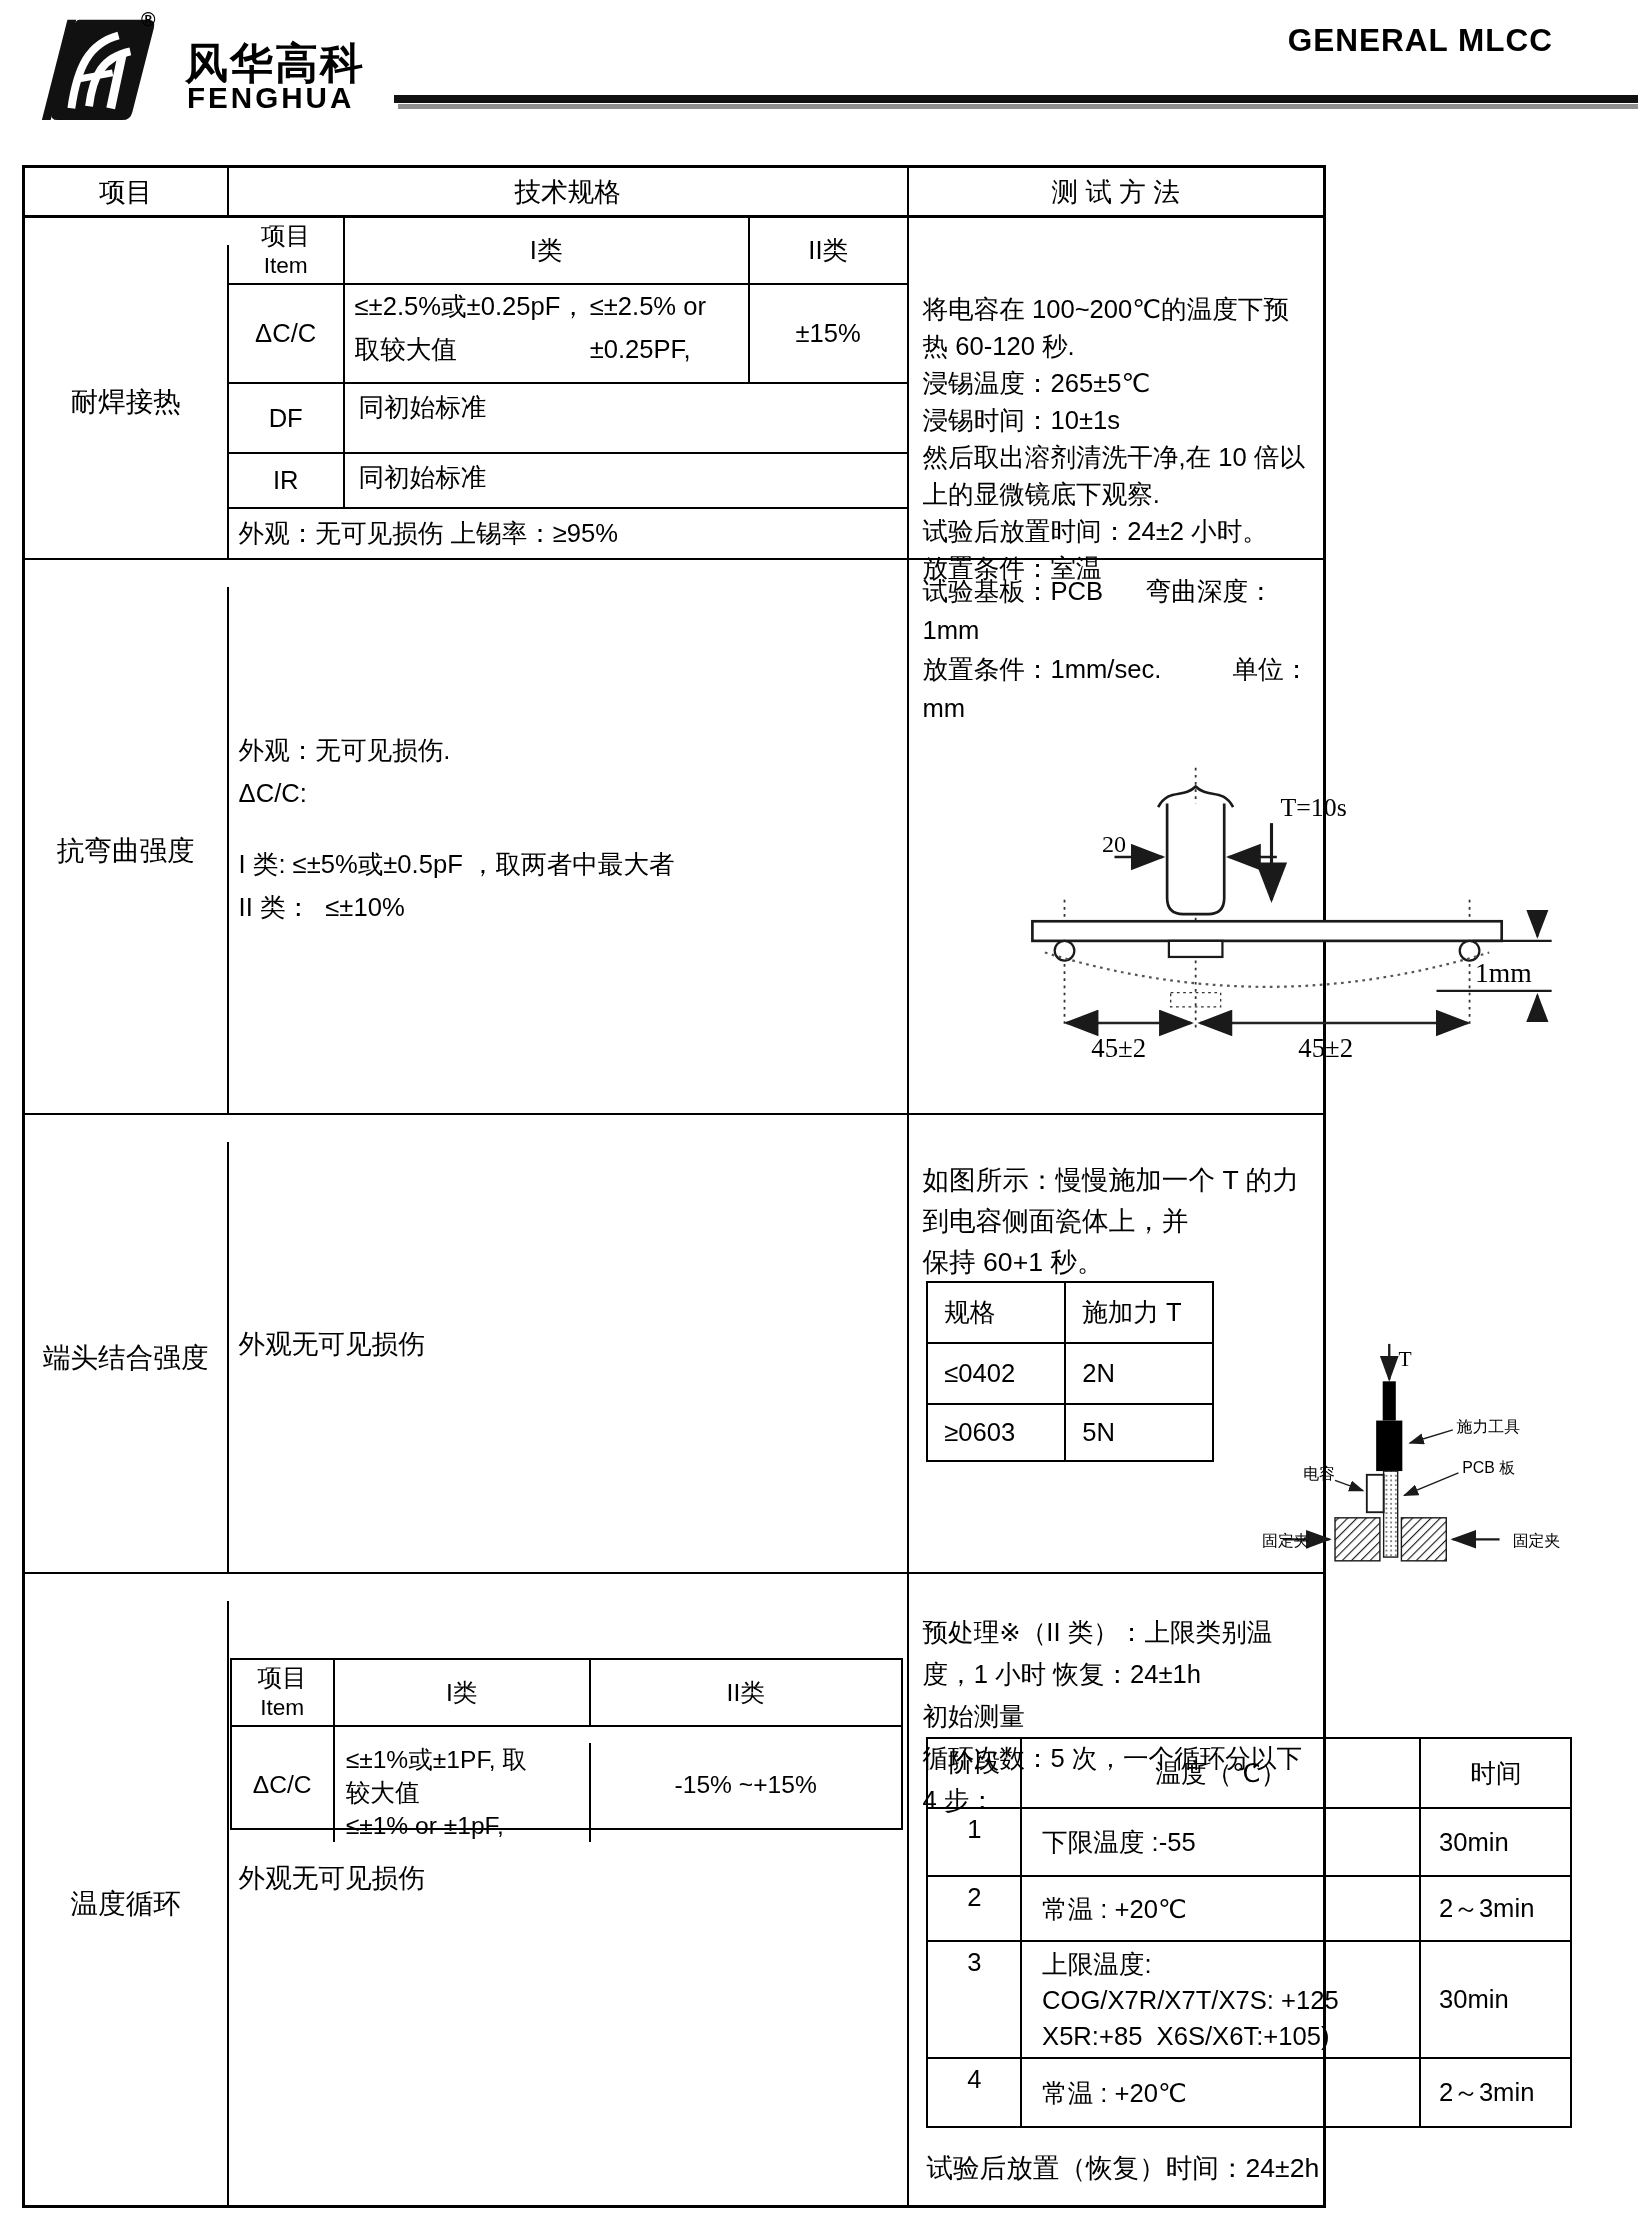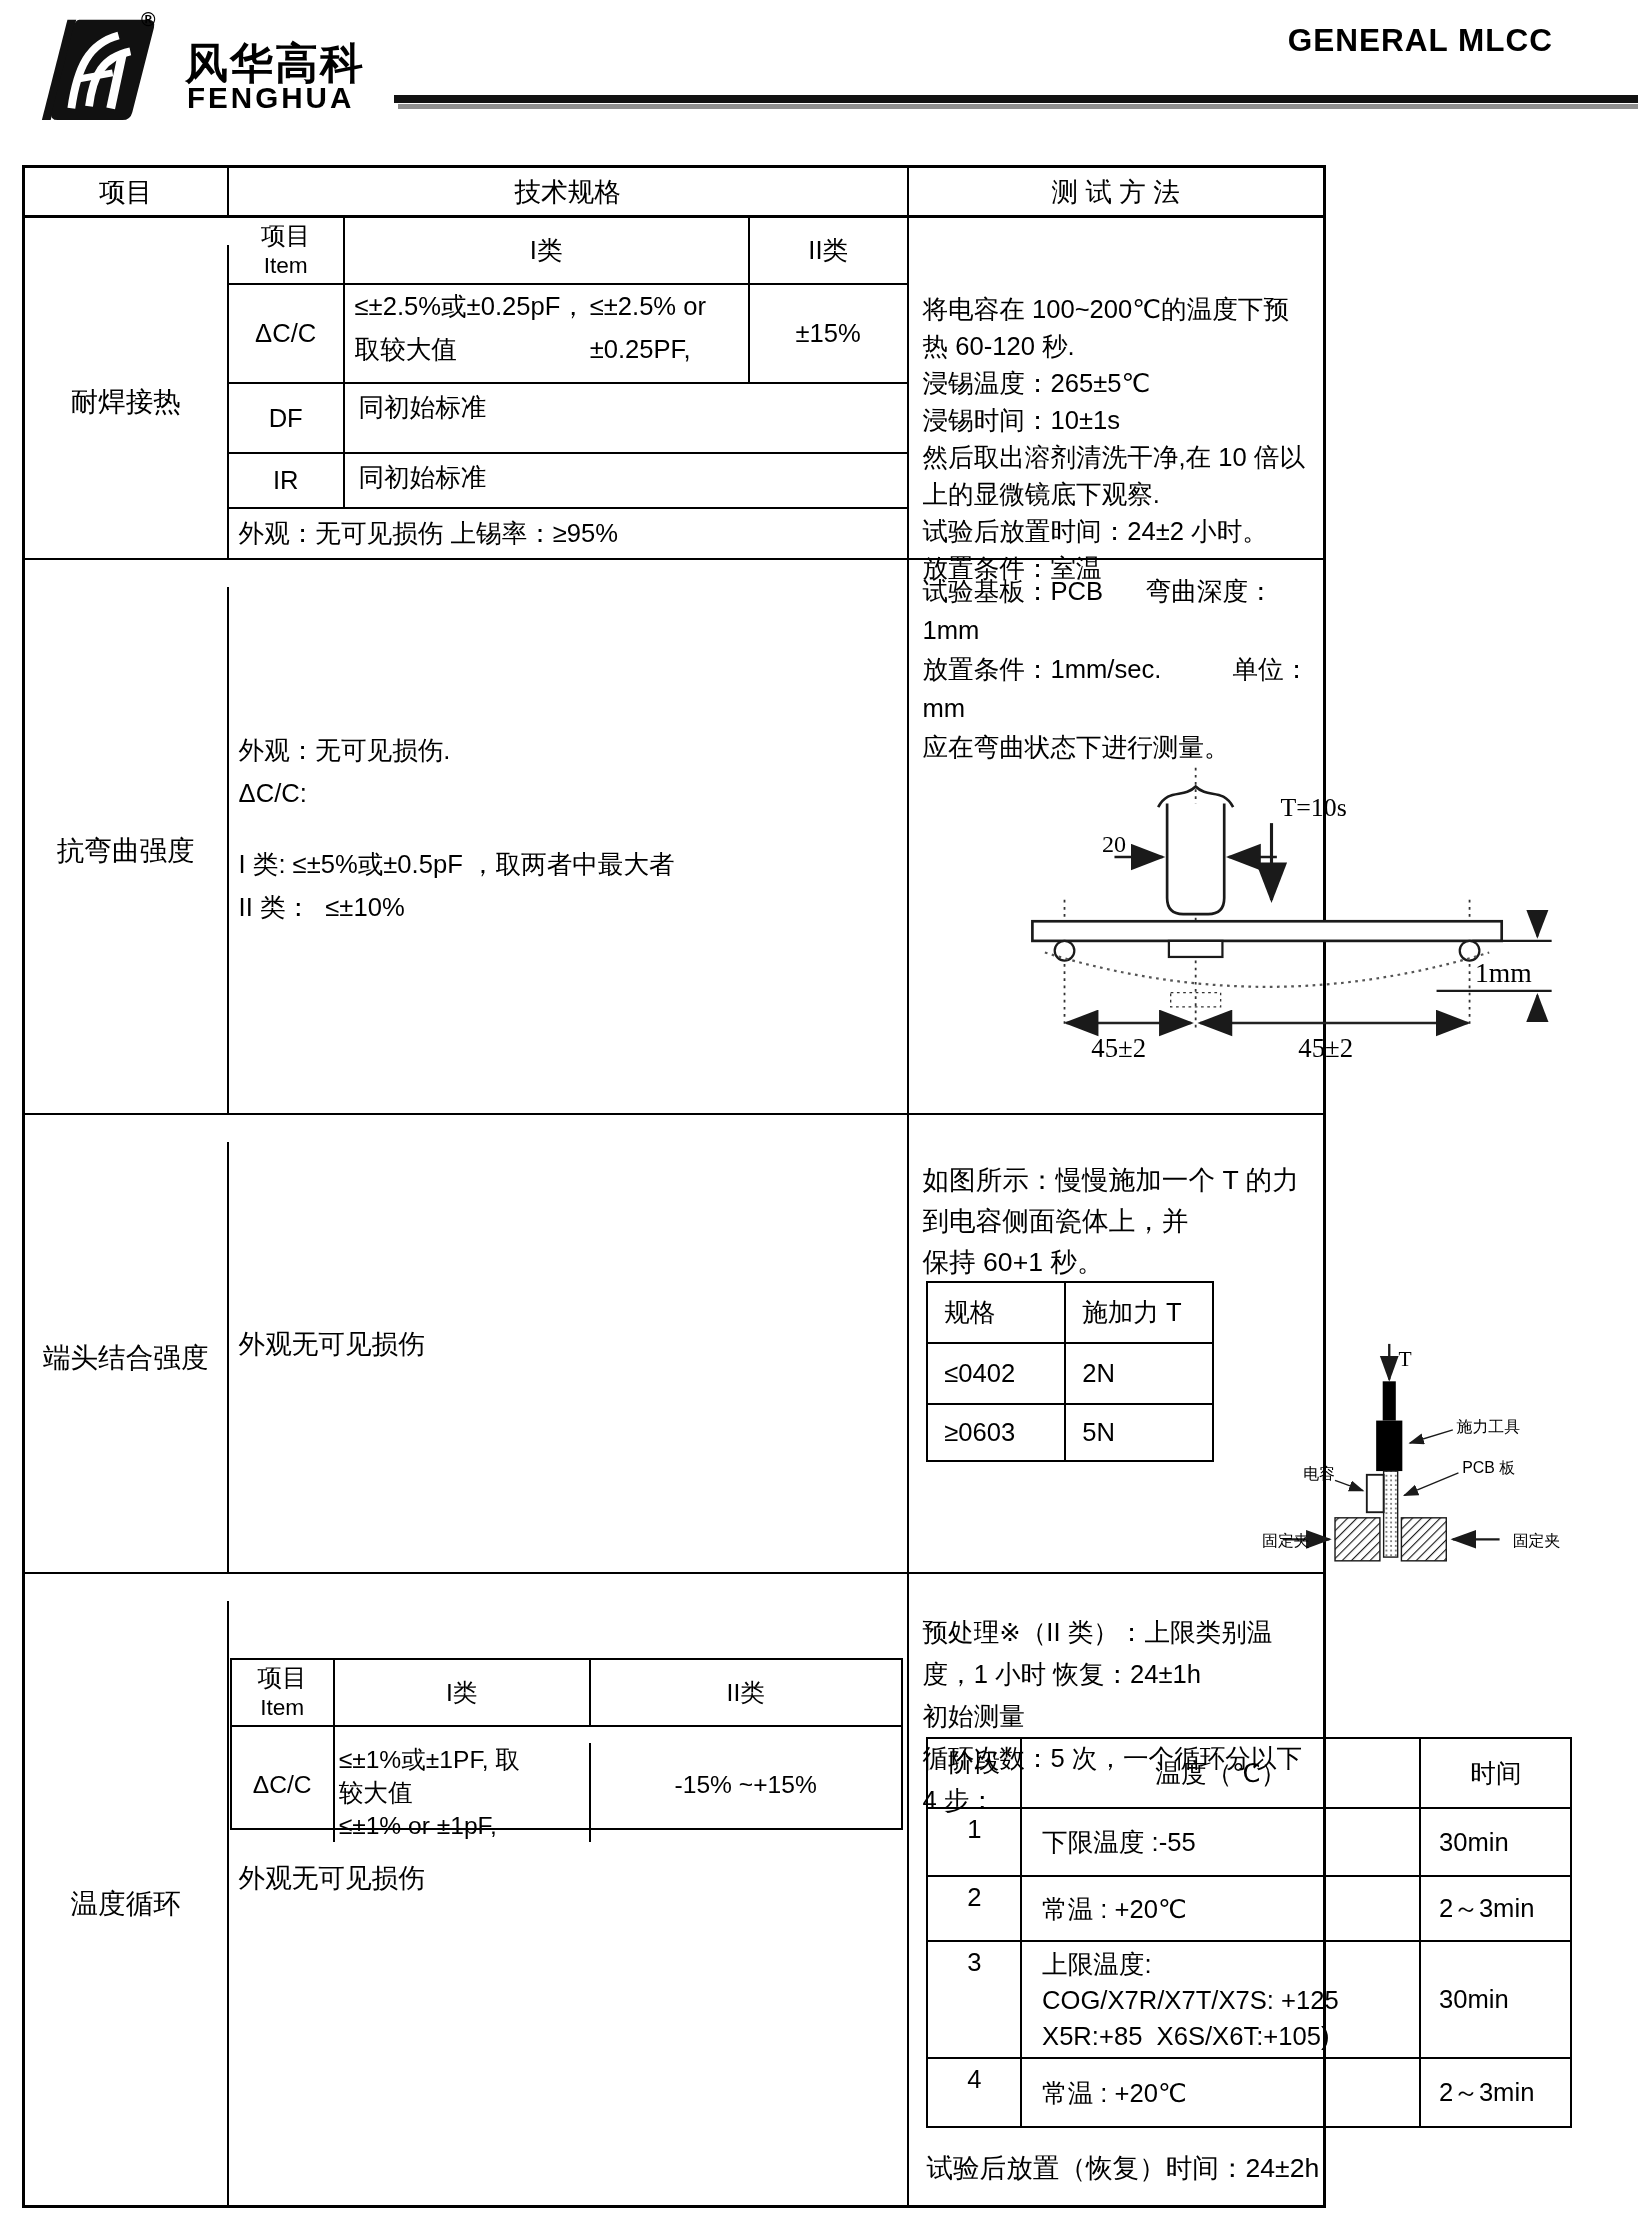--- a/index.html
+++ b/index.html
@@ -79,21 +79,21 @@
   .fc { position:relative; display:flex; align-items:center; padding-left:15.8px; }
   .pullsvg { position:absolute; left:340px; top:223px; }
 
   
   .n4 {
     position:absolute; left:1px; top:84px; width:673px; height:172px;
     border:2px solid #000;
     display:grid; grid-template-columns:103px 256px auto; grid-template-rows:67px auto;
   }
   .n4 .nc { font-size:24.6px; }
-  .c1lines { display:flex; flex-direction:column; justify-content:center; padding-left:4px; line-height:33px;margin-top:16px; }
+  .c1lines { display:flex; flex-direction:column; justify-content:center; padding-left:11px; line-height:33px;margin-top:16px; }
   .visual4 { position:absolute; left:9.9px; top:286px; font-size:26.6px; }
 
   
   .m4 { padding:37px 0 0 13.8px; font-size:25.6px; line-height:42px; }
   .cycletbl {
     position:absolute; left:17.7px; top:163px; width:646px; height:391px;
     border:2px solid #000;
     display:grid; grid-template-columns:94px 399px auto;
     grid-template-rows:70px 68px 65px 117px auto;
     font-size:25.6px;
@@ -181,21 +181,20 @@
         <div class="spacer28"></div>
         <div class="pre">I 类: ≤±5%或±0.5pF ，取两者中最大者</div>
         <div class="pre">II 类：  ≤±10%</div>
       </div>
     </div>
 
     <div class="gc nr">
       <div class="m2">
         <div class="pre">试验基板：PCB      弯曲深度：1mm</div>
         <div class="pre">放置条件：1mm/sec.          单位：mm</div>
-        <div class="pre">应在弯曲状态下进行测量。</div>
       </div>
       <svg class="bendsvg" width="571" height="308" viewBox="0 0 640 345">
         <defs>
           <marker id="b-ar" markerWidth="14" markerHeight="12" refX="12" refY="5" orient="auto">
               <path d="M0,0 L13,5 L0,10 z" fill="#1a1a1a"></path>
             </marker>
           <marker id="b-ars" markerWidth="14" markerHeight="12" refX="1" refY="5" orient="auto">
               <path d="M13,0 L0,5 L13,10 z" fill="#1a1a1a"></path>
             </marker>
         </defs>

